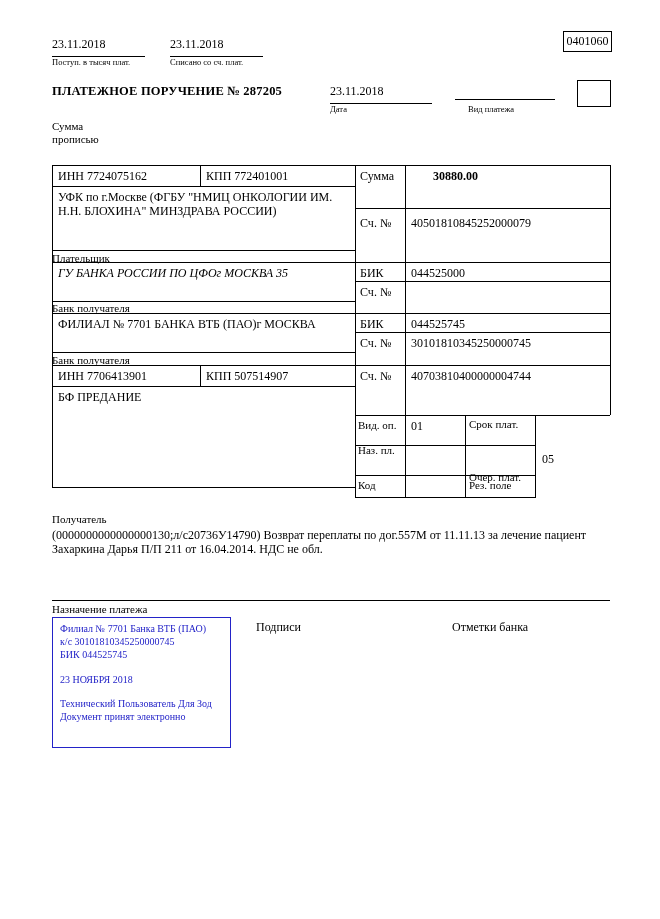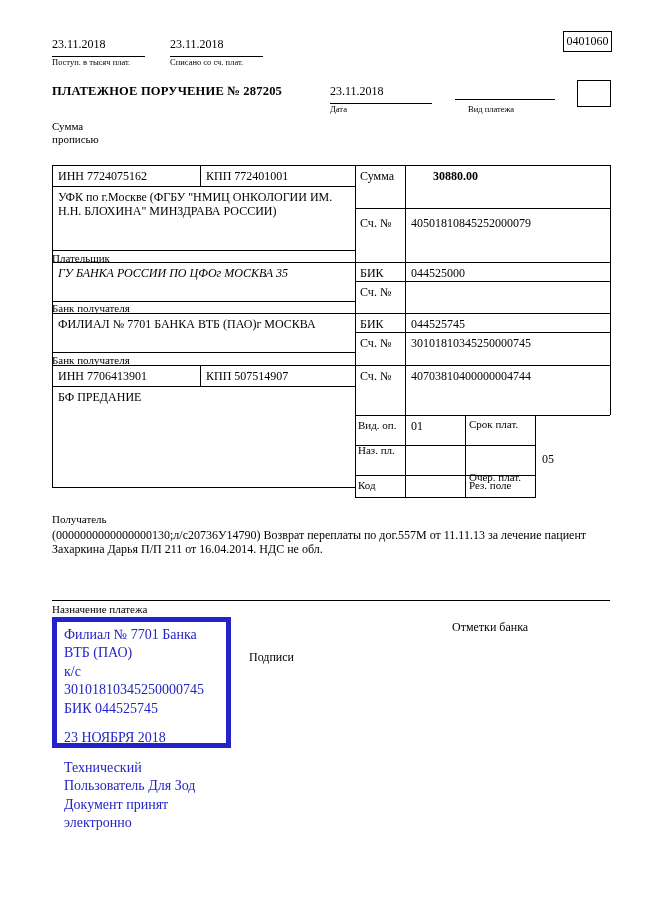--- a/index.html
+++ b/index.html
@@ -9,21 +9,21 @@
   .small{font-size:8.5px;}
   .label{font-size:11px;}
   .title{font-weight:bold;font-size:12.5px;letter-spacing:.2px;}
   .hl{position:absolute;height:1px;background:#000;}
   .vl{position:absolute;width:1px;background:#000;}
   .ubox{position:absolute;border-bottom:1px solid #000;font-size:12px;padding-bottom:4px;}
   .bbox{position:absolute;border:1px solid #000;}
   .code-box{display:flex;align-items:center;justify-content:center;font-size:12px;}
   .amount-box{position:absolute;border:1px solid #000;}
   .amount-box .inner{padding:3px 7px;font-size:12px;}
-  .stamp{position:absolute;border:5px solid #be185d;color:#2323c8;font-size:14px;
+  .stamp{position:absolute;border:1px solid #be185d;color:#2323c8;font-size:10px;
          line-height:1.32;padding:4px 7px;box-sizing:border-box;}
   .stamp .gap{height:11px;}
 </style>
 </head>
 <body>
 
 <div class="page">
 
   <div class="ubox" style="left:52px;top:37px;width:93px;">23.11.2018</div>
   <div class="t small" style="left:52px;top:57px;">Поступ. в тысяч плат.</div>
@@ -102,21 +102,21 @@
   <div class="t label" style="left:358px;top:444px;">Наз. пл.</div>
   <div class="t label" style="left:469px;top:447px;width:60px;margin-top:24px;">Очер. плат.</div>
   <div class="t" style="left:542px;top:452px;">05</div>
   <div class="t label" style="left:358px;top:479px;">Код</div>
   <div class="t label" style="left:469px;top:479px;">Рез. поле</div>
 
   <div class="t" style="left:52px;top:528px;width:540px;">(0000000000000000130;л/с20736У14790) Возврат переплаты по дог.557М от 11.11.13 за лечение пациент Захаркина Дарья П/П 211 от 16.04.2014. НДС не обл.</div>
   <div class="hl" style="top:600px;left:52px;width:558px;"></div>
   <div class="t label" style="left:52px;top:603px;">Назначение платежа</div>
 
-  <div class="t" style="left:249px;top:620px;margin-top:30px;">Подписи</div>
+  <div class="t" style="left:256px;top:620px;">Подписи</div>
   <div class="t" style="left:452px;top:620px;">Отметки банка</div>
 
   <div class="stamp" style="left: 52px; top: 617px; width: 179px; height: 131px; color: rgb(35, 35, 200); border-color: rgb(35, 35, 200);">
     <div>Филиал № 7701 Банка ВТБ (ПАО)</div>
     <div>к/с 30101810345250000745</div>
     <div>БИК 044525745</div>
     <div class="gap"></div>
     <div>23 НОЯБРЯ 2018</div>
     <div class="gap"></div>
     <div>Технический Пользователь Для Зод</div>

